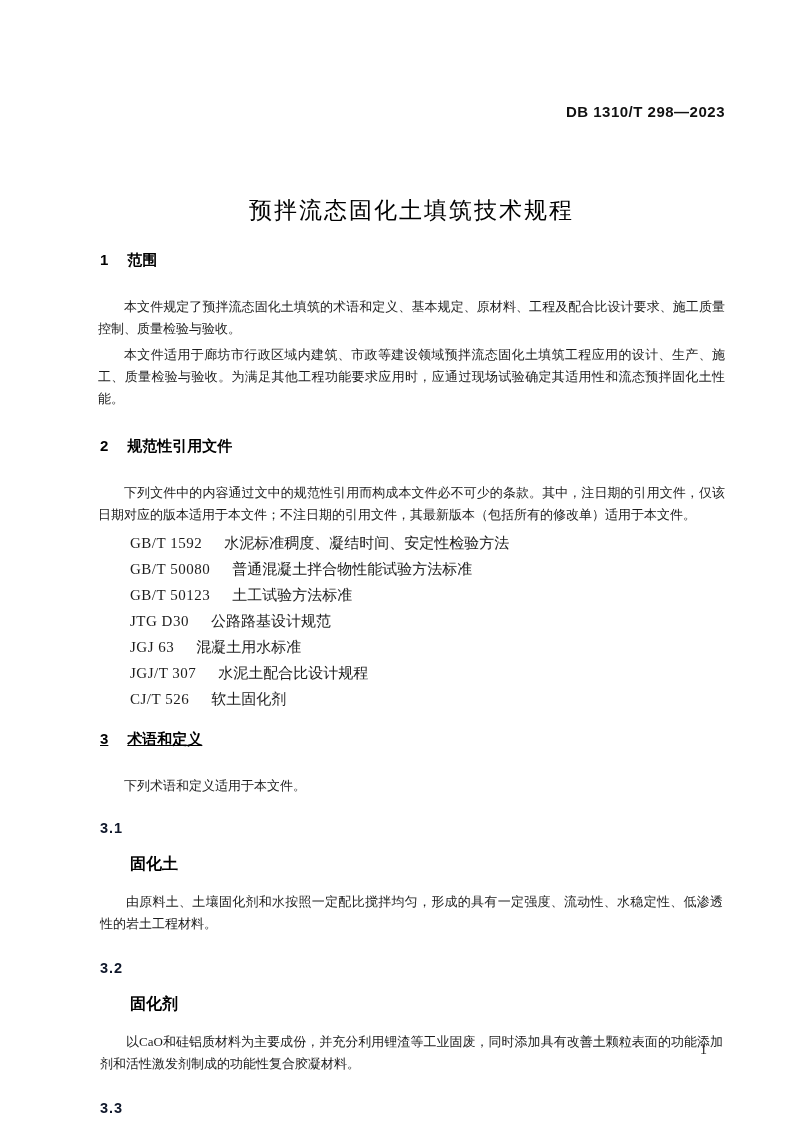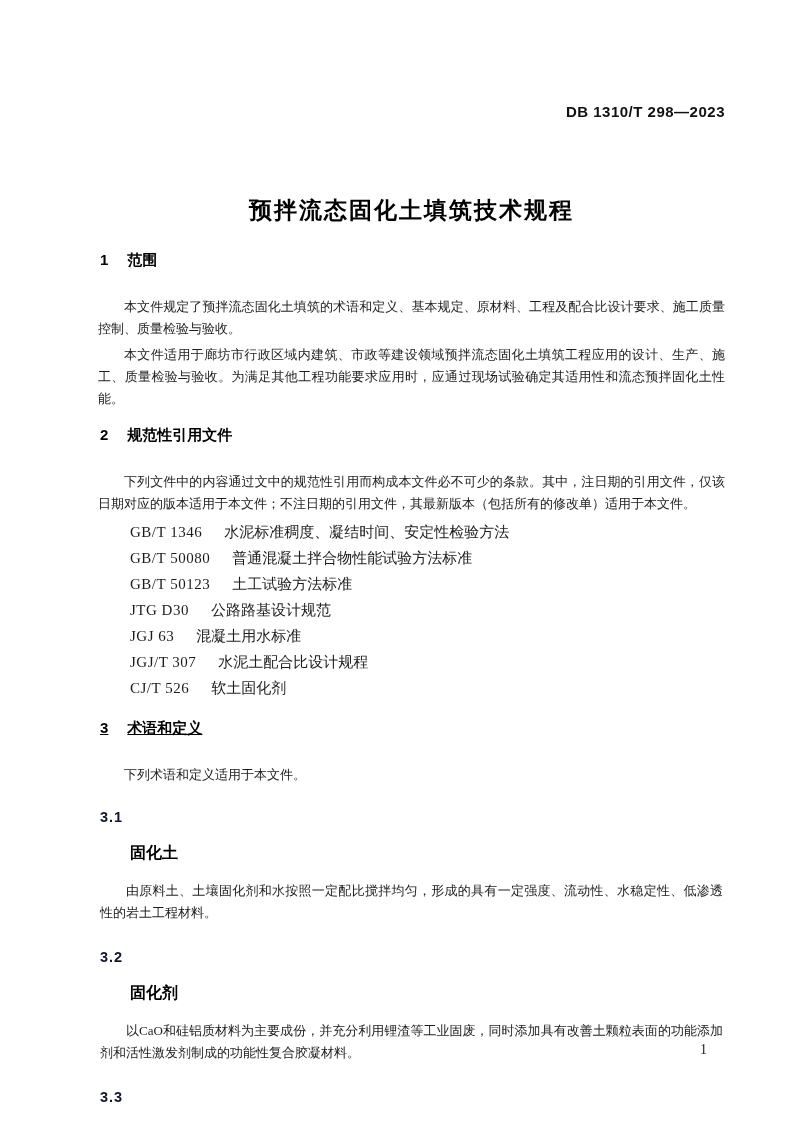--- a/index.html
+++ b/index.html
@@ -31,38 +31,38 @@
     line-height: 18px;
     letter-spacing: 0.5px;
     color: #111;
   }
 
   
   .doc-title {
     margin-top: 70px;
     text-align: center;
     font-family: "Liberation Sans", "DejaVu Sans", sans-serif;
-    font-weight: bold;
+    font-weight: normal;
     font-size: 23px;
     line-height: 30px;
     letter-spacing: 2px;
     color: #000;
   }
 
   
   .sec-heading {
     font-family: "Liberation Sans", "DejaVu Sans", sans-serif;
     font-weight: bold;
     font-size: 15px;
     line-height: 22px;
     color: #000;
   }
   .sec-heading .sec-num { margin-right: 1em; }
   .sec-1 { margin-top: 20px; }
-  .sec-2 { margin-top: 10px; }
+  .sec-2 { margin-top: 21px; }
   .sec-3 { margin-top: 12px; text-decoration: underline; }
 
   
   .para {
     font-size: 13px;
     line-height: 22px;
     text-align: justify;
     text-indent: 2em;
     color: #1c1c1c;
   }
@@ -121,21 +121,21 @@
 
     <h1 class="doc-title">预拌流态固化土填筑技术规程</h1>
 
     <h2 class="sec-heading sec-1"><span class="sec-num">1</span><span>范围</span></h2>
     <p class="para first">本文件规定了预拌流态固化土填筑的术语和定义、基本规定、原材料、工程及配合比设计要求、施工质量控制、质量检验与验收。</p>
     <p class="para">本文件适用于廊坊市行政区域内建筑、市政等建设领域预拌流态固化土填筑工程应用的设计、生产、施工、质量检验与验收。为满足其他工程功能要求应用时，应通过现场试验确定其适用性和流态预拌固化土性能。</p>
 
     <h2 class="sec-heading sec-2"><span class="sec-num">2</span><span>规范性引用文件</span></h2>
     <p class="para first">下列文件中的内容通过文中的规范性引用而构成本文件必不可少的条款。其中，注日期的引用文件，仅该日期对应的版本适用于本文件；不注日期的引用文件，其最新版本（包括所有的修改单）适用于本文件。</p>
     <ul class="ref-list">
-      <li class="ref-item"><span class="ref-code">GB/T 1346</span><span>水泥标准稠度、凝结时间、安定性检验方法</span></li>
+      <li class="ref-item"><span class="ref-code">GB/T 1592</span><span>水泥标准稠度、凝结时间、安定性检验方法</span></li>
       <li class="ref-item"><span class="ref-code">GB/T 50080</span><span>普通混凝土拌合物性能试验方法标准</span></li>
       <li class="ref-item"><span class="ref-code">GB/T 50123</span><span>土工试验方法标准</span></li>
       <li class="ref-item"><span class="ref-code">JTG D30</span><span>公路路基设计规范</span></li>
       <li class="ref-item"><span class="ref-code">JGJ 63</span><span>混凝土用水标准</span></li>
       <li class="ref-item"><span class="ref-code">JGJ/T 307</span><span>水泥土配合比设计规程</span></li>
       <li class="ref-item"><span class="ref-code">CJ/T 526</span><span>软土固化剂</span></li>
     </ul>
 
     <h2 class="sec-heading sec-3"><span class="sec-num">3</span><span>术语和定义</span></h2>
     <p class="para intro-para">下列术语和定义适用于本文件。</p>

